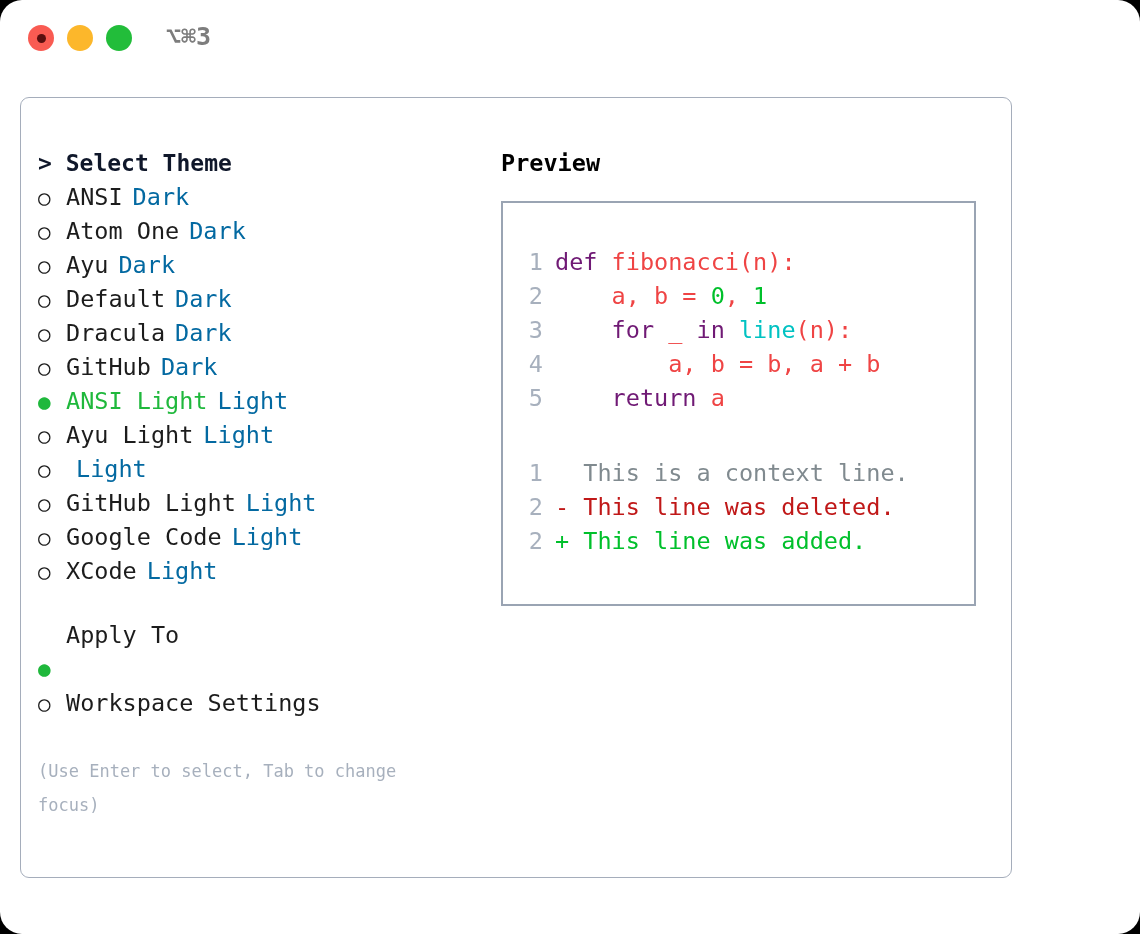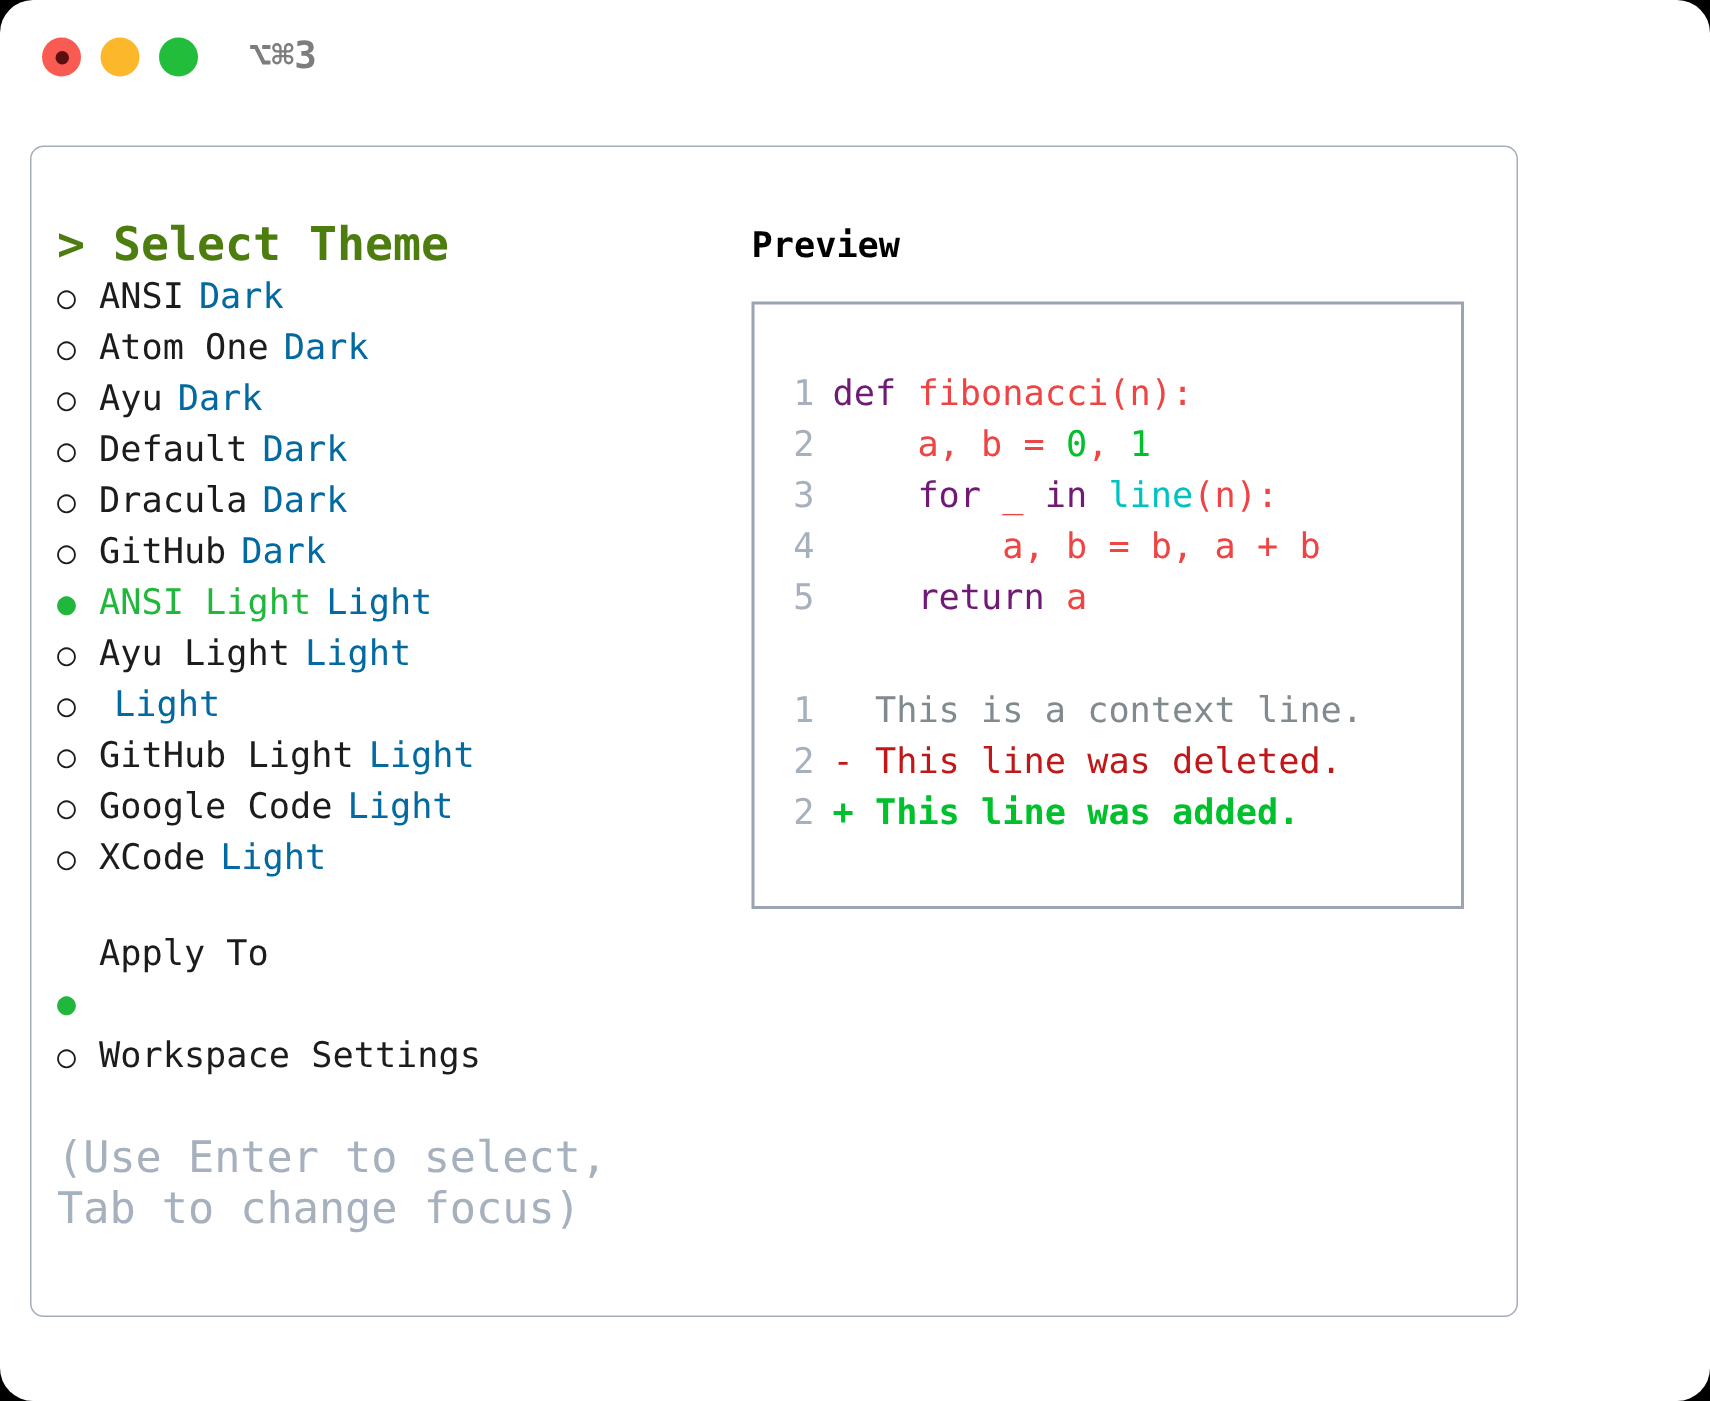--- a/index.html
+++ b/index.html
@@ -91,23 +91,23 @@
 
   
   .left-col {
     position: absolute;
     left: 17px;
     top: 48px;
     width: 450px;
   }
   .section-title {
     font-family: "DejaVu Sans Mono", monospace;
-    font-size: 31px;
+    font-size: 23px;
     font-weight: bold;
-    color: #4d7c0f;
+    color: #0f172a;
     white-space: pre;
     line-height: 34px;
     height: 34px;
   }
   .theme-list, .apply-list {
     margin: 0;
     padding: 0;
   }
   .opt-row {
     display: flex;
@@ -140,21 +140,21 @@
     color: #1c1c1c;
     height: 34px;
     line-height: 34px;
     padding-left: 28px;
     white-space: pre;
   }
   .spacer-sm { height: 30px; }
   .spacer-md { height: 34px; }
   .hint {
     font-family: "DejaVu Sans Mono", monospace;
-    font-size: 29px;
+    font-size: 17px;
     color: #a7b0bd;
     line-height: 34px;
     width: 408px;
   }
 
   
   .right-col {
     position: absolute;
     left: 480px;
     top: 48px;
@@ -201,21 +201,21 @@
     margin-right: 12px;
   }
   .code-text { white-space: pre; }
   .tok-kw  { color: #701a75; }
   .tok-fn  { color: #00c2c2; }
   .tok-num { color: #00c02b; }
   .tok-plain { color: #ef4444; }
   .gap-lines { height: 41px; }
   .diff-context { color: #808a8f; }
   .diff-del { color: #c01818; }
-  .diff-add { color: #00c02b; font-weight: bold; }
+  .diff-add { color: #00c02b; }
 </style>
 </head>
 <body>
 
 <div class="app-window">
 
   <div class="titlebar">
     <div class="traffic-lights">
       <span class="dot dot-close"></span>
       <span class="dot dot-min"></span>

